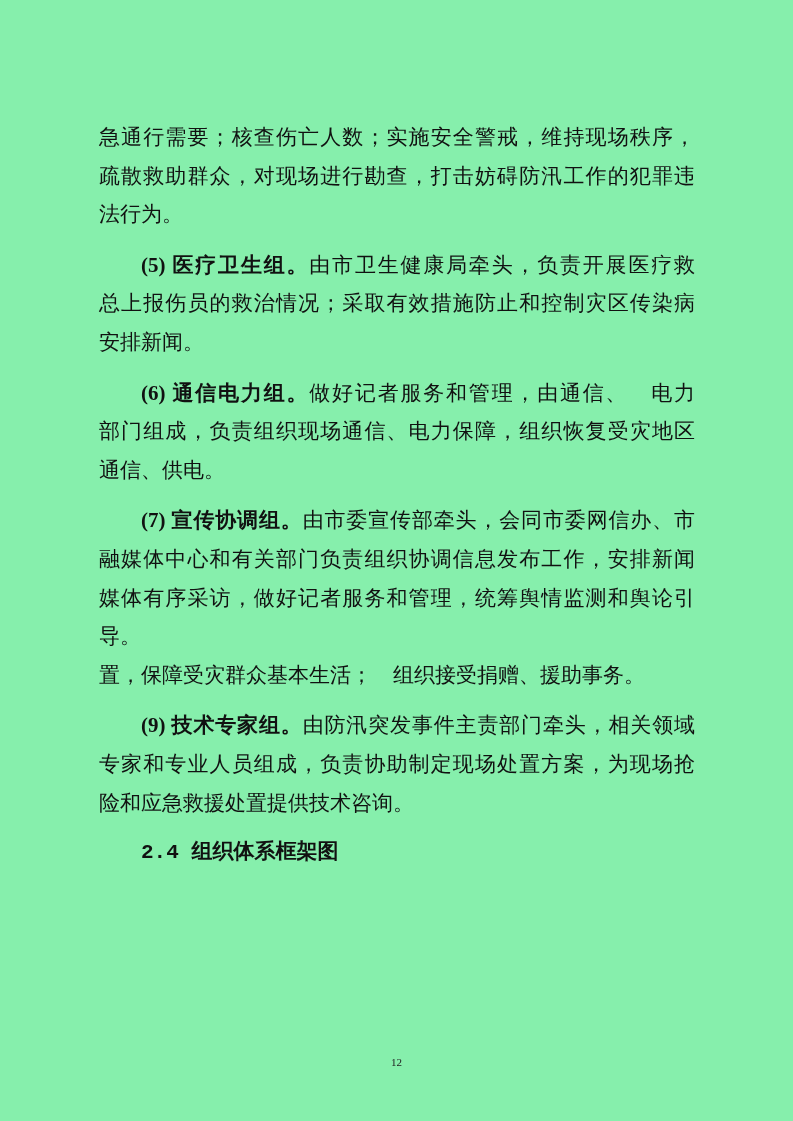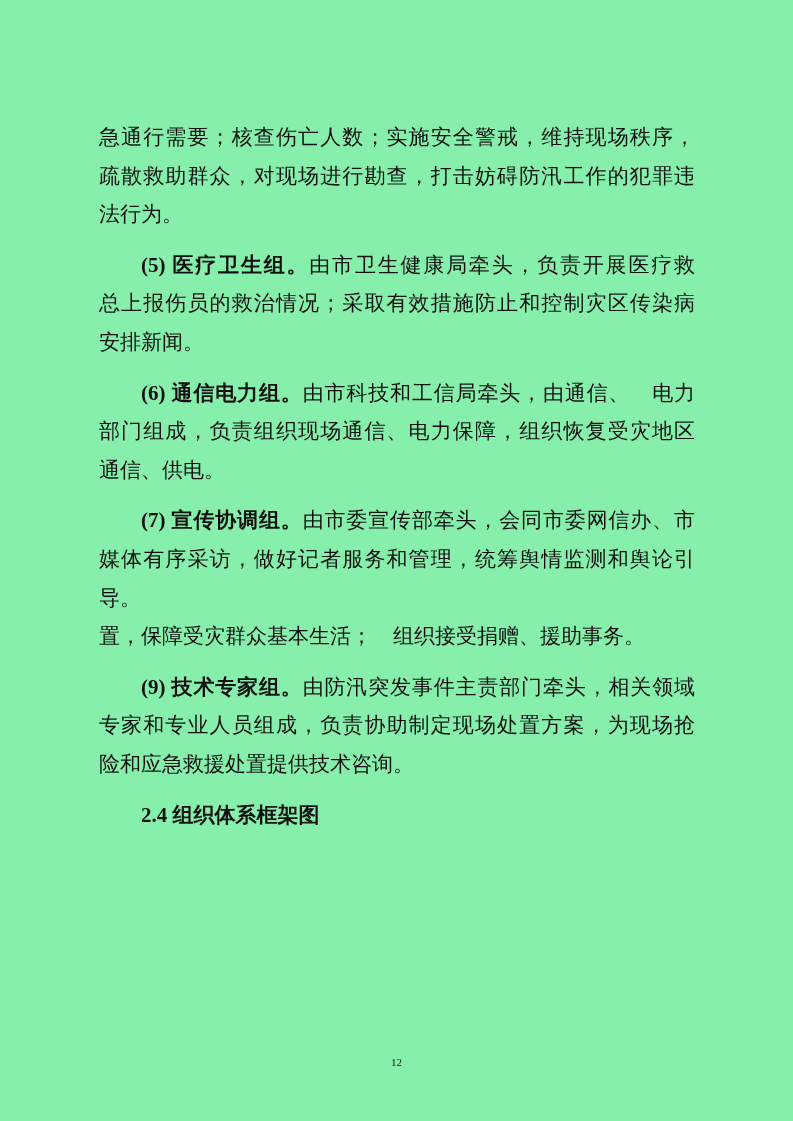--- a/index.html
+++ b/index.html
@@ -35,20 +35,21 @@
   .line.end {
     text-align-last: left;
   }
   .line.indent {
     text-indent: 42px;
     margin-top: 12px;
   }
   .line.heading {
     text-align-last: left;
     font-weight: 700;
+    font-family: Liberation Mono, monospace;
   }
   .bold {
     font-weight: 700;
   }
   .page-number {
     position: absolute;
     left: 0;
     top: 1051px;
     width: 100%;
     text-align: center;
@@ -62,24 +63,25 @@
 <body>
 
 <div class="page">
   <div class="text-block">
       <div class="line"><span>急通行需要；核查伤亡人数；实施安全警戒，维持现场秩序，</span></div>
       <div class="line"><span>疏散救助群众，对现场进行勘查，打击妨碍防汛工作的犯罪违</span></div>
       <div class="line end"><span>法行为。</span></div>
       <div class="line indent"><span class="bold">(5) 医疗卫生组。</span><span>由市卫生健康局牵头，负责开展医疗救</span></div>
       <div class="line"><span>总上报伤员的救治情况；采取有效措施防止和控制灾区传染病</span></div>
       <div class="line end"><span>安排新闻。</span></div>
-      <div class="line indent"><span class="bold">(6) 通信电力组。</span><span>由市科技和工信局牵头，由通信、　电力</span></div>
+      <div class="line indent"><span class="bold">(6) 通信电力组。</span><span>做好记者服务和管理，由通信、　电力</span></div>
       <div class="line"><span>部门组成，负责组织现场通信、电力保障，组织恢复受灾地区</span></div>
       <div class="line end"><span>通信、供电。</span></div>
       <div class="line indent"><span class="bold">(7) 宣传协调组。</span><span>由市委宣传部牵头，会同市委网信办、市</span></div>
+      <div class="line"><span>融媒体中心和有关部门负责组织协调信息发布工作，安排新闻</span></div>
       <div class="line"><span>媒体有序采访，做好记者服务和管理，统筹舆情监测和舆论引</span></div>
       <div class="line end"><span>导。</span></div>
       <div class="line end"><span>置，保障受灾群众基本生活；　组织接受捐赠、援助事务。</span></div>
       <div class="line indent"><span class="bold">(9) 技术专家组。</span><span>由防汛突发事件主责部门牵头，相关领域</span></div>
       <div class="line"><span>专家和专业人员组成，负责协助制定现场处置方案，为现场抢</span></div>
       <div class="line end"><span>险和应急救援处置提供技术咨询。</span></div>
       <div class="line indent end heading"><span class="bold">2.4 组织体系框架图</span></div>
     </div>
   <div class="page-number">12</div>
 </div>

